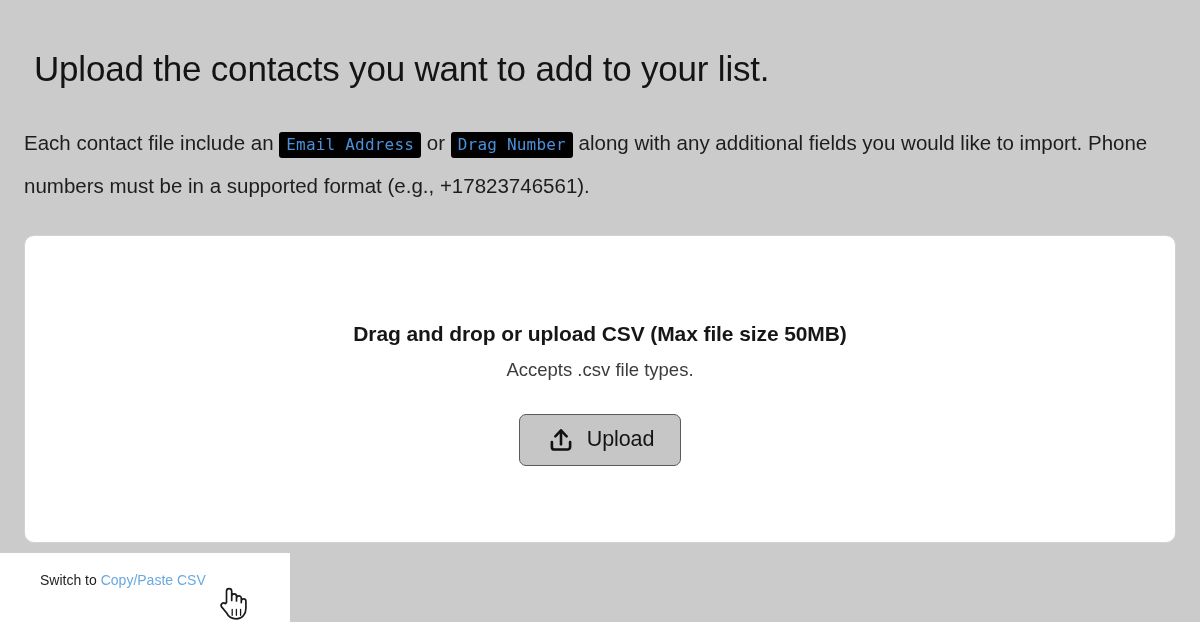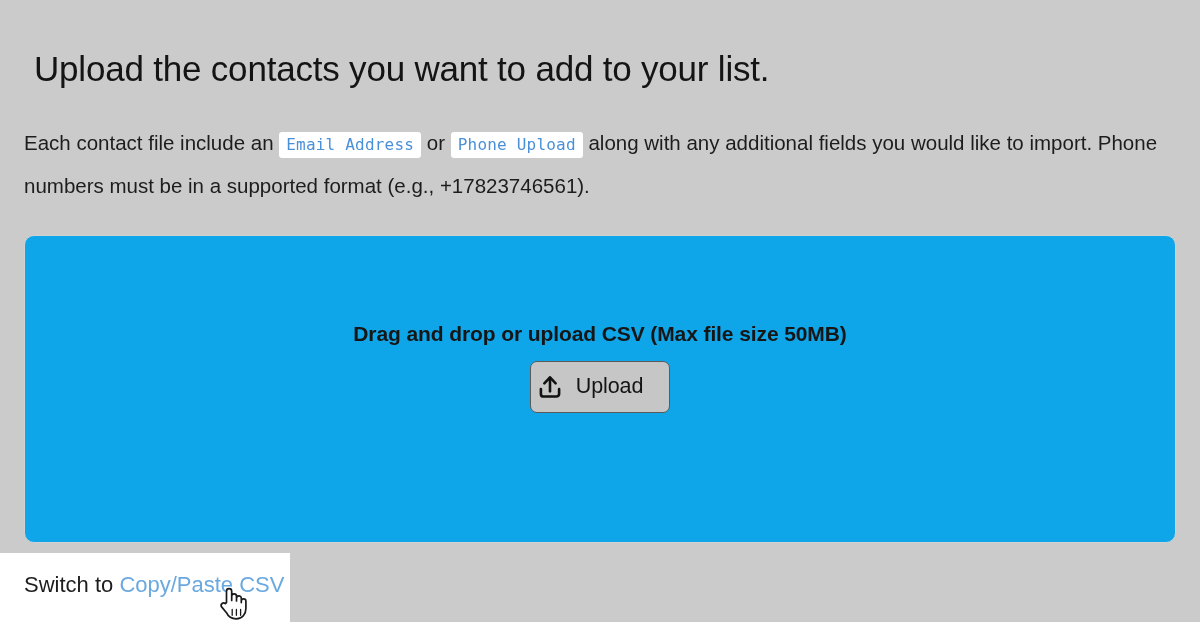--- a/index.html
+++ b/index.html
@@ -39,35 +39,35 @@
     font-size: 20.5px;
     line-height: 41px;
     color: #1d1d1d;
     max-width: 1168px;
   }
 
   .code-chip {
     font-family: "DejaVu Sans Mono", "Liberation Mono", monospace;
     font-size: 16px;
     color: #4a90d9;
-    background: #ffffff;
+    background: #000000;
     border-radius: 3px;
     padding: 3px 7px 4px 7px;
     white-space: nowrap;
     letter-spacing: 0.2px;
   }
 
   .dropzone {
     position: absolute;
     left: 24px;
     top: 235px;
     width: 1152px;
     height: 308px;
     box-sizing: border-box;
-    background: #0ea5e9;
+    background: #ffffff;
     border: 1px solid #d2d2d2;
     border-radius: 10px;
     display: flex;
     flex-direction: column;
     align-items: center;
     justify-content: flex-start;
   }
 
   .dz-inner {
     margin-top: 86px;
@@ -83,28 +83,28 @@
     letter-spacing: -0.1px;
   }
 
   .dz-sub {
     margin-top: 13px;
     font-size: 18.5px;
     color: #3c3c3c;
   }
 
   .upload-button {
-    margin-top: 15px;
+    margin-top: 33px;
     display: inline-flex;
     align-items: center;
     gap: 13px;
     background: #c6c6c6;
     border: 1.5px solid #5a5a5a;
     border-radius: 7px;
-    padding: 12px 26px 12px 6px;
+    padding: 12px 26px 12px 28px;
     font-size: 21px;
     color: #141414;
     cursor: pointer;
     line-height: 1;
   }
 
   .upload-icon {
     display: block;
     width: 26px;
     height: 26px;
@@ -120,23 +120,23 @@
     left: 0;
     top: 553px;
     width: 290px;
     height: 69px;
     background: #ffffff;
     box-sizing: border-box;
   }
 
   .switch-row {
     position: absolute;
-    left: 24px;
+    left: 40px;
     top: 19px;
-    font-size: 22px;
+    font-size: 14px;
     white-space: nowrap;
     color: #1d1d1d;
   }
 
   .switch-link {
     color: #6aa9e0;
     cursor: pointer;
   }
 
   .cursor-hand {
@@ -148,25 +148,26 @@
     pointer-events: none;
   }
 </style>
 </head>
 <body>
 
 <div class="page">
 
   <h1 class="page-title">Upload the contacts you want to add to your list.</h1>
 
-  <p class="intro"><span>Each contact file include an </span><span class="code-chip">Email Address</span><span> or </span><span class="code-chip">Phone Upload</span><span> along with any additional fields you would like to import. Phone numbers must be in a supported format (e.g., +17823746561).</span></p>
+  <p class="intro"><span>Each contact file include an </span><span class="code-chip">Email Address</span><span> or </span><span class="code-chip">Drag Number</span><span> along with any additional fields you would like to import. Phone numbers must be in a supported format (e.g., +17823746561).</span></p>
 
   <div class="dropzone">
     <div class="dz-inner">
       <div class="dz-title">Drag and drop or upload CSV (Max file size 50MB)</div>
+      <div class="dz-sub">Accepts .csv file types.</div>
 
       <div class="upload-button">
         <span>
           <svg class="upload-icon" viewBox="0 0 24 24" fill="none" stroke="#111111" stroke-width="2.4" stroke-linecap="round" stroke-linejoin="round">
             <path d="M12 16 V3.6"></path>
             <path d="M6.8 8.6 L12 3.2 L17.2 8.6"></path>
             <path d="M3.6 13.8 V18.4 a2.4 2.4 0 0 0 2.4 2.4 H18 a2.4 2.4 0 0 0 2.4 -2.4 V13.8"></path>
           </svg>
         </span>
         <span class="upload-label">Upload</span>

